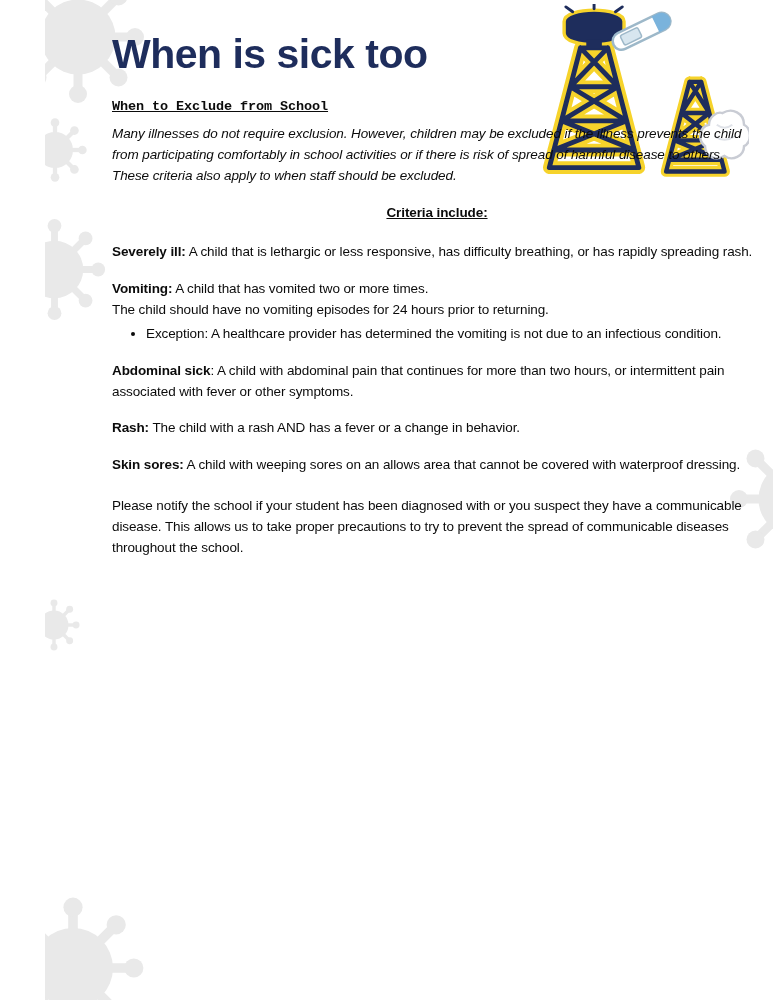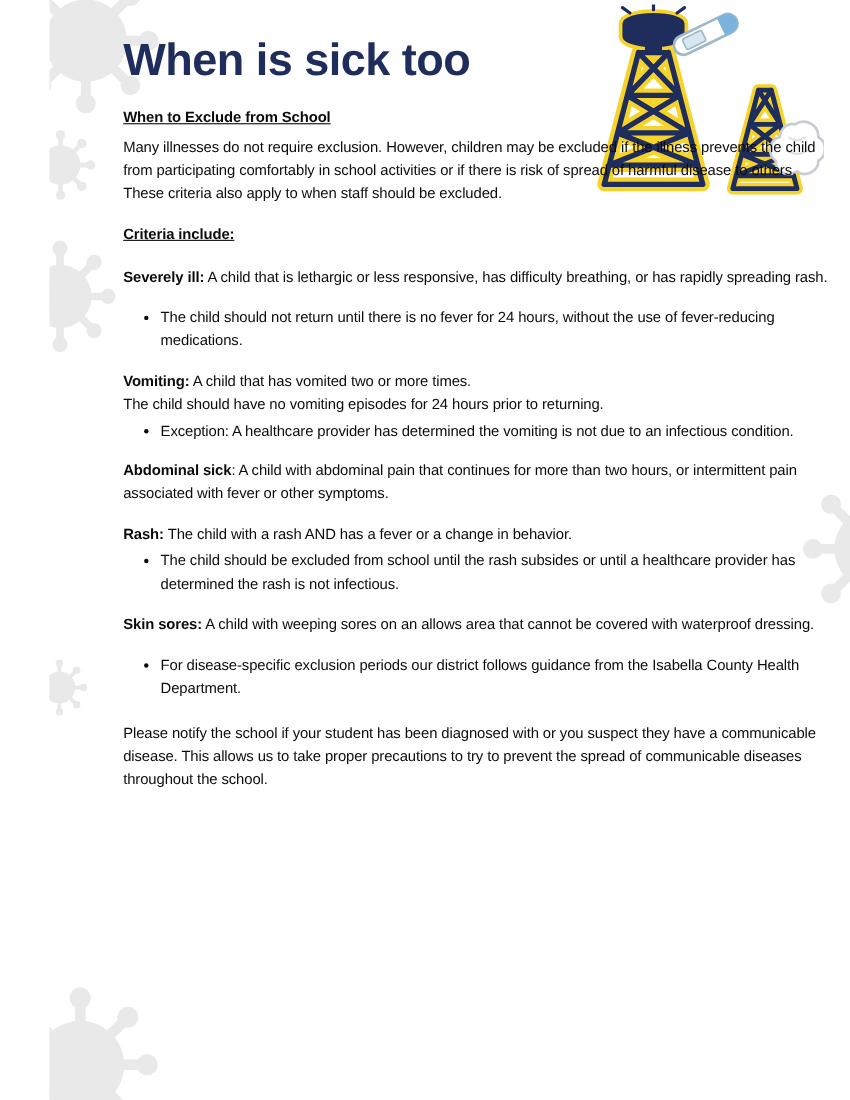--- a/index.html
+++ b/index.html
@@ -35,30 +35,33 @@
     font-weight:800;
     letter-spacing:-0.5px;
     margin-bottom:16px;
     max-width:430px;
   }
 
   .h2 {
     font-weight:bold;
     text-decoration:underline;
     margin-bottom:6px;
+    font-family:Liberation Mono, monospace;
   }
 
   .intro-body {
+    font-style:italic;
     margin-bottom:16px;
   }
 
   .criteria-heading {
     font-weight:bold;
     text-decoration:underline;
     margin-bottom:18px;
+    text-align:center;
   }
 
   section.crit { margin-bottom:16px; }
   .para { }
   .line2 { }
 
   ul.bullets { margin:3px 0 0 0; padding-left:34px; list-style:disc; }
   ul.bullets li { margin:1px 0; }
 
   .notice {
@@ -186,23 +189,20 @@
 
     <p class="criteria-heading">Criteria include:</p>
 
     <section class="crit">
       <p class="para">
         <strong>Severely ill:</strong><span> A child that is lethargic or less responsive, has difficulty breathing, or has rapidly spreading rash.</span>
       </p>
     </section>
 
     <section class="crit">
-      <ul class="bullets">
-        <li>The child should not return until there is no fever for 24 hours, without the use of fever-reducing medications.</li>
-      </ul>
     </section>
 
     <section class="crit">
     </section>
 
     <section class="crit">
       <p class="para">
         <strong>Vomiting:</strong><span> A child that has vomited two or more times.</span>
       </p>
       <p class="line2">The child should have no vomiting episodes for 24 hours prior to returning.</p>
@@ -214,33 +214,27 @@
     <section class="crit">
       <p class="para">
         <strong>Abdominal sick</strong><span>: A child with abdominal pain that continues for more than two hours, or intermittent pain associated with fever or other symptoms.</span>
       </p>
     </section>
 
     <section class="crit">
       <p class="para">
         <strong>Rash:</strong><span> The child with a rash AND has a fever or a change in behavior.</span>
       </p>
-      <ul class="bullets">
-        <li>The child should be excluded from school until the rash subsides or until a healthcare provider has determined the rash is not infectious.</li>
-      </ul>
     </section>
 
     <section class="crit">
       <p class="para">
         <strong>Skin sores:</strong><span> A child with weeping sores on an allows area that cannot be covered with waterproof dressing.</span>
       </p>
     </section>
 
     <section class="crit">
-      <ul class="bullets">
-        <li>For disease-specific exclusion periods our district follows guidance from the Isabella County Health Department.</li>
-      </ul>
     </section>
 
     <p class="notice">Please notify the school if your student has been diagnosed with or you suspect they have a communicable disease. This allows us to take proper precautions to try to prevent the spread of communicable diseases throughout the school.</p>
 
   </div>
 </div>
 
 </body></html>

